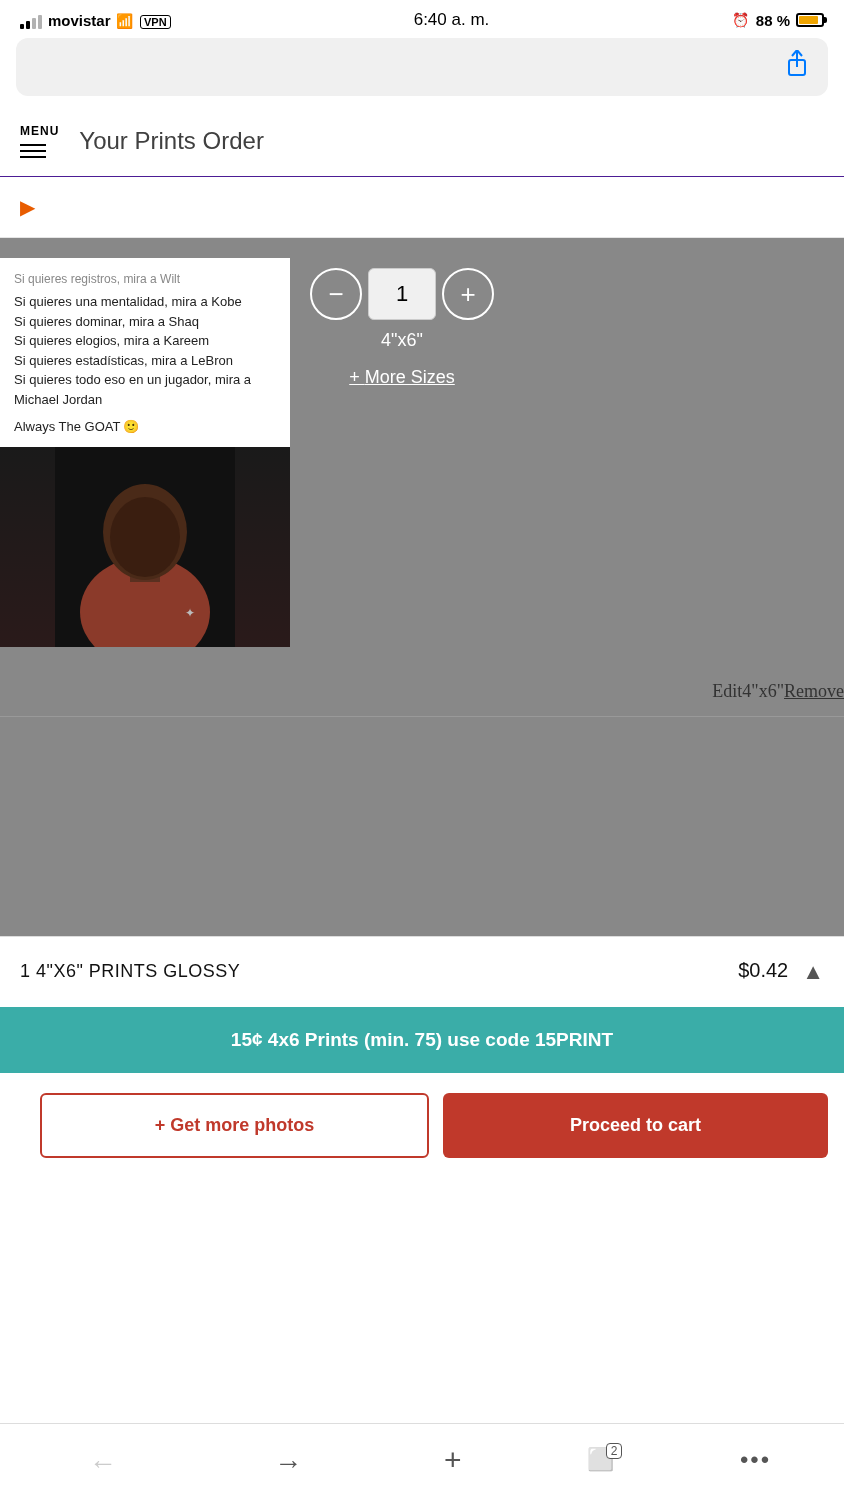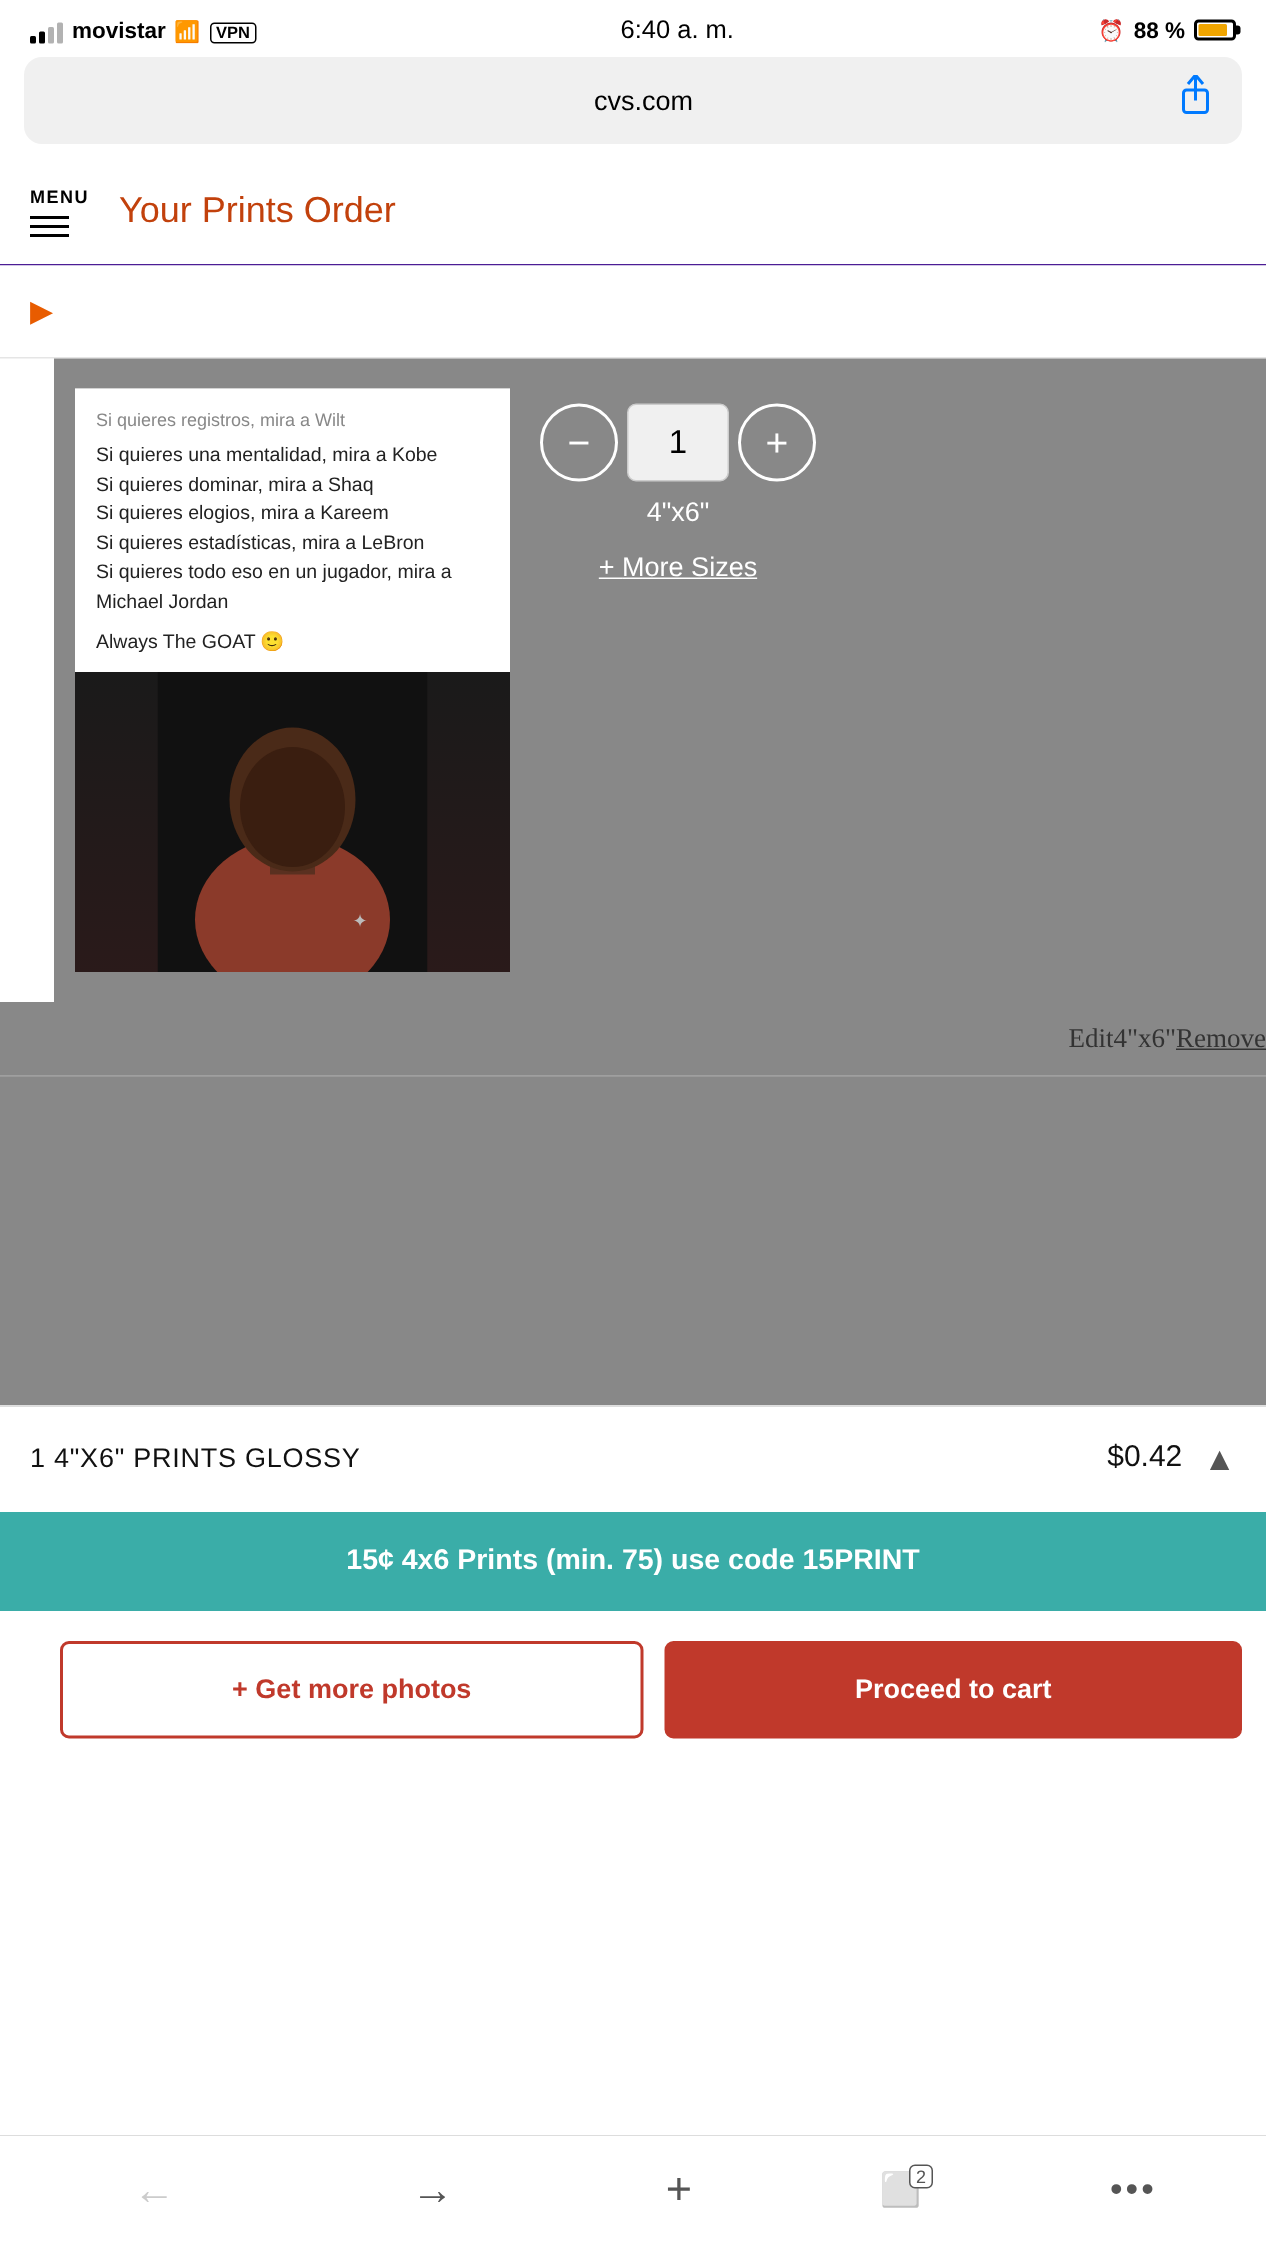--- a/index.html
+++ b/index.html
@@ -115,21 +115,21 @@
     }
     .menu-label {
       font-size: 12px;
       font-weight: 700;
       letter-spacing: 1px;
       margin-bottom: 2px;
     }
     .page-title {
       font-size: 24px;
       font-weight: 400;
-      color: #c2410c;
+      color: #404040;
     }
 
     
     .quick-order {
       display: flex;
       align-items: center;
       padding: 18px 20px;
       background: #fff;
       border-bottom: 1px solid #e5e5e5;
     }
@@ -142,22 +142,21 @@
       font-size: 20px;
       color: #333;
     }
     .quick-order-text strong {
       font-weight: 700;
     }
 
     
     .photo-section {
       background: #888;
-      padding: 20px 14px;
-      margin-left: 36px;
+      padding: 20px 0;
     }
     .photo-item {
       display: flex;
       align-items: flex-start;
       gap: 20px;
     }
     .photo-preview {
       width: 290px;
       flex-shrink: 0;
     }
@@ -432,21 +431,20 @@
     <div class="battery">
       <div class="battery-icon">
         <div class="battery-fill"></div>
       </div>
     </div>
   </div>
 </div>
 
 <div class="url-bar">
   <div style="width:36px;"></div>
-  <span class="url-text">cvs.com</span>
   <span class="share-btn">
     <svg width="22" height="28" viewBox="0 0 22 28" fill="none">
       <rect x="3" y="10" width="16" height="15" rx="2" stroke="#007aff" stroke-width="2" fill="none"></rect>
       <line x1="11" y1="0" x2="11" y2="17" stroke="#007aff" stroke-width="2"></line>
       <polyline points="6,6 11,0 16,6" stroke="#007aff" stroke-width="2" fill="none"></polyline>
     </svg>
   </span>
 </div>
 
 <div class="header">

